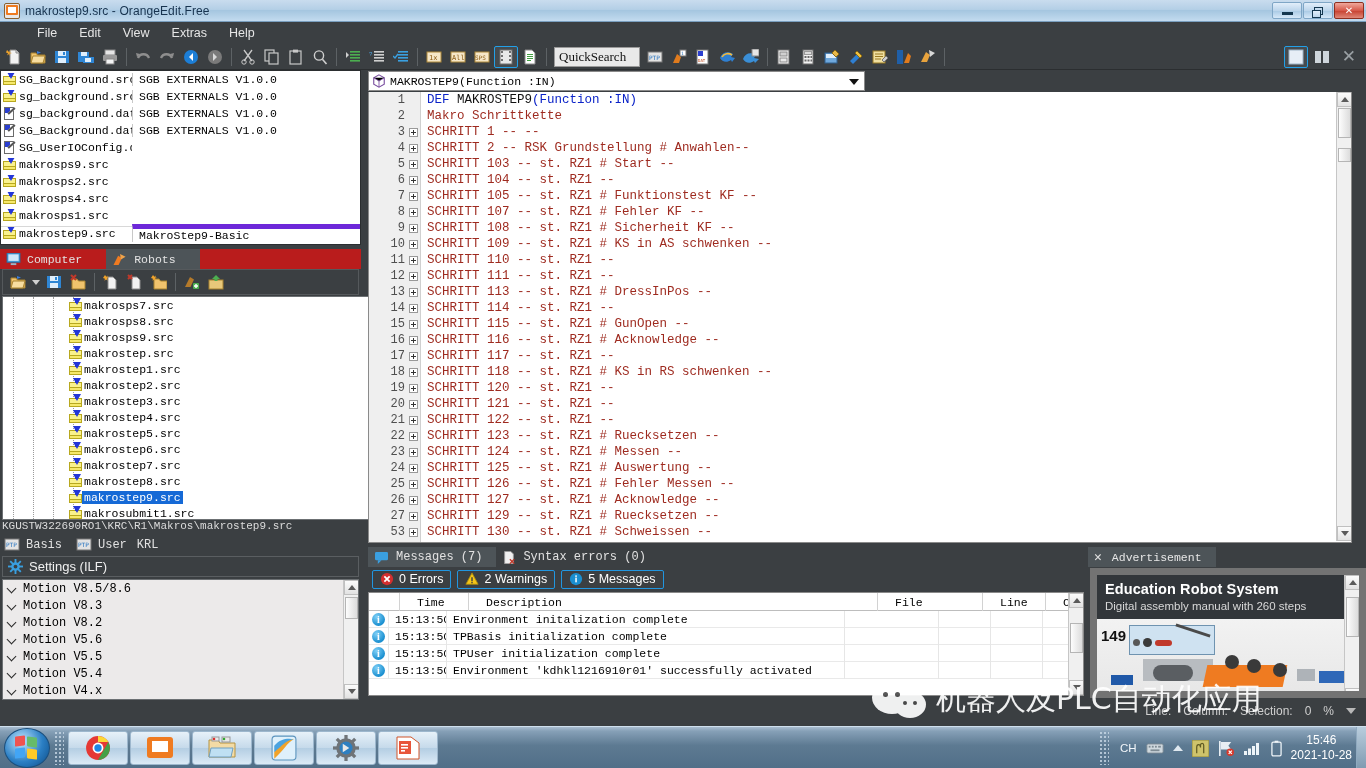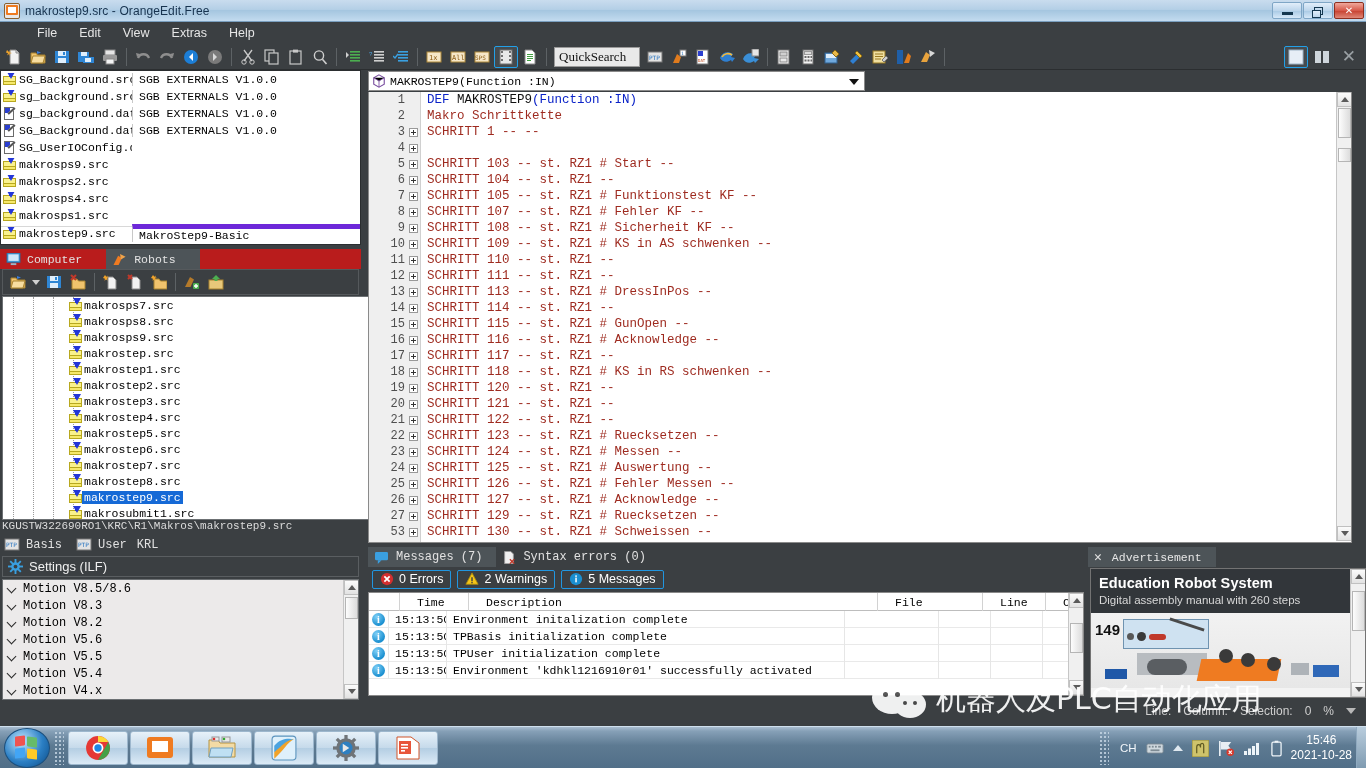--- a/index.html
+++ b/index.html
@@ -165,21 +165,21 @@
   .c-time{width:58px;flex:0 0 58px;}
   .c-desc{width:398px;flex:0 0 398px;}
   .c-file{width:94px;flex:0 0 94px;}
   .c-line{width:52px;flex:0 0 52px;}
   .c-col{width:52px;flex:0 0 52px;}
   .info-dot{width:13px;height:13px;border-radius:50%;background:radial-gradient(circle at 35% 30%,#7fd0f7,#1a8fd0 70%);color:#fff;font-size:10px;font-weight:bold;display:flex;align-items:center;justify-content:center;font-family:"Liberation Serif",serif;}
 
   
   .ad-tabs{position:absolute;left:1088px;top:547px;width:278px;height:20px;background:#3b3f42;display:flex;align-items:flex-end;}
   .ad-tab{display:flex;align-items:center;gap:10px;height:20px;padding:0 14px 0 6px;background:#4d5458;color:#e6e6e6;font-family:"Liberation Mono",monospace;font-size:11.5px;}
-  .ad-body{position:absolute;left:1090px;top:568px;width:276px;height:130px;background:#f3f3f3;border:1px solid #737373;overflow:hidden;}
+  .ad-body{position:absolute;left:1090px;top:568px;width:276px;height:130px;background:#f3f3f3;border:7px solid #737373;overflow:hidden;}
   .ad-head{background:#32363a;color:#fff;padding:6px 8px 7px 8px;}
   .ad-h1{font-size:14.5px;font-weight:bold;letter-spacing:.1px;}
   .ad-h2{font-size:11.5px;color:#d8d8d8;margin-top:3px;}
   .ad-img{position:relative;height:75px;background:linear-gradient(to bottom,#f2f2f2,#e7e7e7);overflow:hidden;}
 
   
   .statusbar{
     position:absolute;left:0;top:700px;width:1366px;height:22px;background:#3b3f42;
     display:flex;align-items:center;justify-content:flex-end;gap:12px;padding-right:10px;
     color:#cfcfcf;font-size:12px;
@@ -980,20 +980,21 @@
           <span class="pm">
             <span class="pmbox"></span>
           </span>
           <span class="txt"><span class="cmt">SCHRITT 1 -- --</span></span>
         </div>
         <div class="code-row">
           <span class="ln">4</span>
           <span class="pm">
             <span class="pmbox"></span>
           </span>
+          <span class="txt"><span class="cmt">SCHRITT 2 --  RSK Grundstellung # Anwahlen--</span></span>
         </div>
         <div class="code-row">
           <span class="ln">5</span>
           <span class="pm">
             <span class="pmbox"></span>
           </span>
           <span class="txt"><span class="cmt">SCHRITT 103 -- st. RZ1 # Start --</span></span>
         </div>
         <div class="code-row">
           <span class="ln">6</span>

